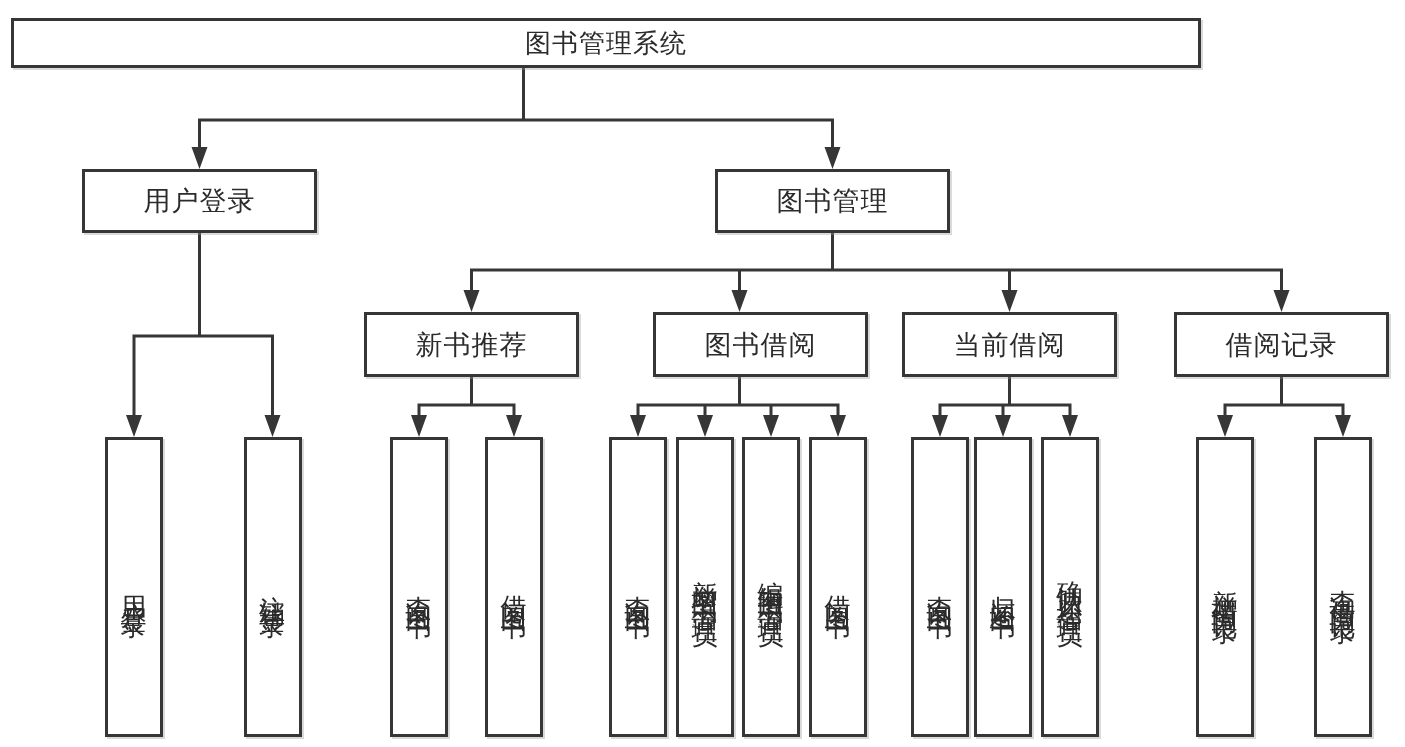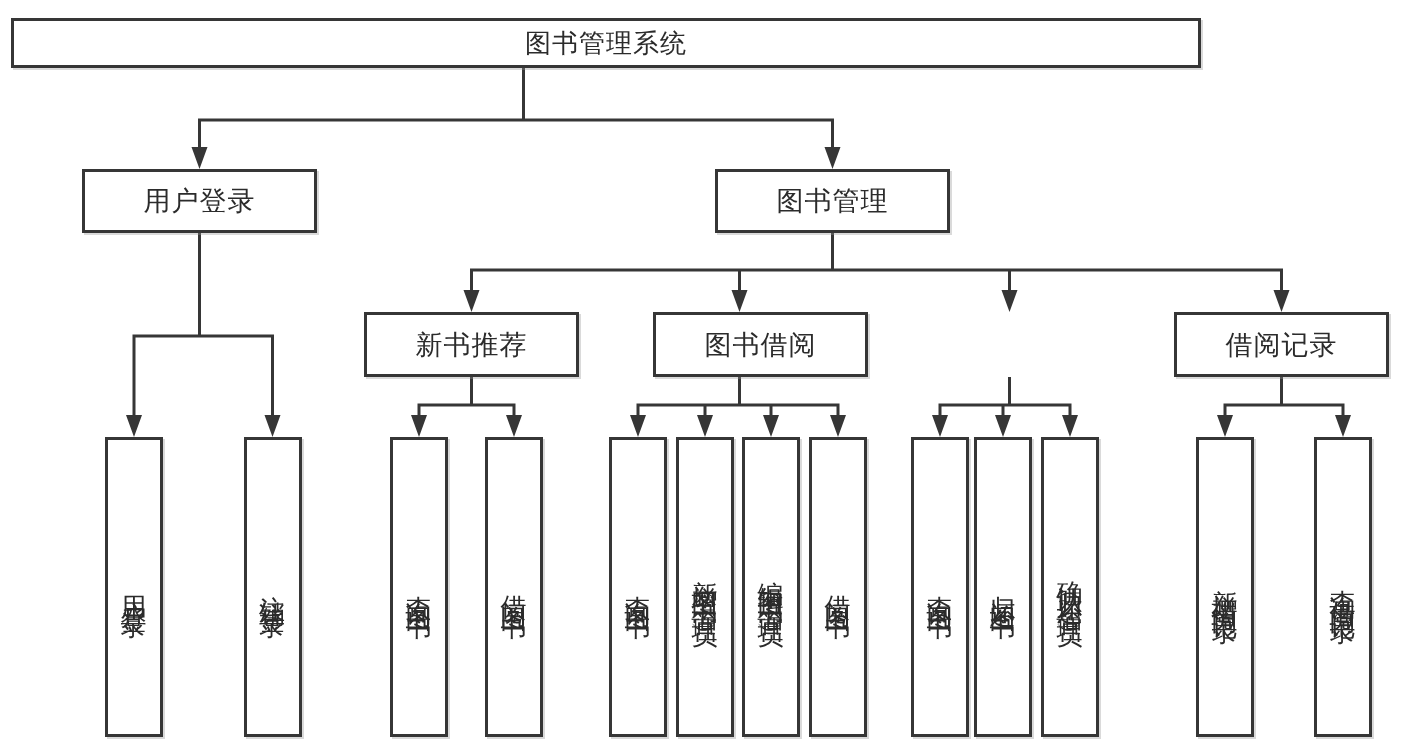--- a/index.html
+++ b/index.html
@@ -99,20 +99,21 @@
     </g>
   </svg>
 
   <div class="box root-box">图书管理系统</div>
 
   <div class="box h l2a">用户登录</div>
   <div class="box h l2b">图书管理</div>
 
   <div class="box h l3 l3-1">新书推荐</div>
   <div class="box h l3 l3-2">图书借阅</div>
+  <div class="box h l3 l3-3">当前借阅</div>
   <div class="box h l3 l3-4">借阅记录</div>
 
   <div class="box leaf lf1">用户登录</div>
   <div class="box leaf lf2">注销登录</div>
 
   <div class="box leaf lf3">查询图书</div>
   <div class="box leaf lf4">借阅图书</div>
 
   <div class="box leaf lf5">查询图书</div>
   <div class="box leaf lf6">新增图书（管理员）</div>

